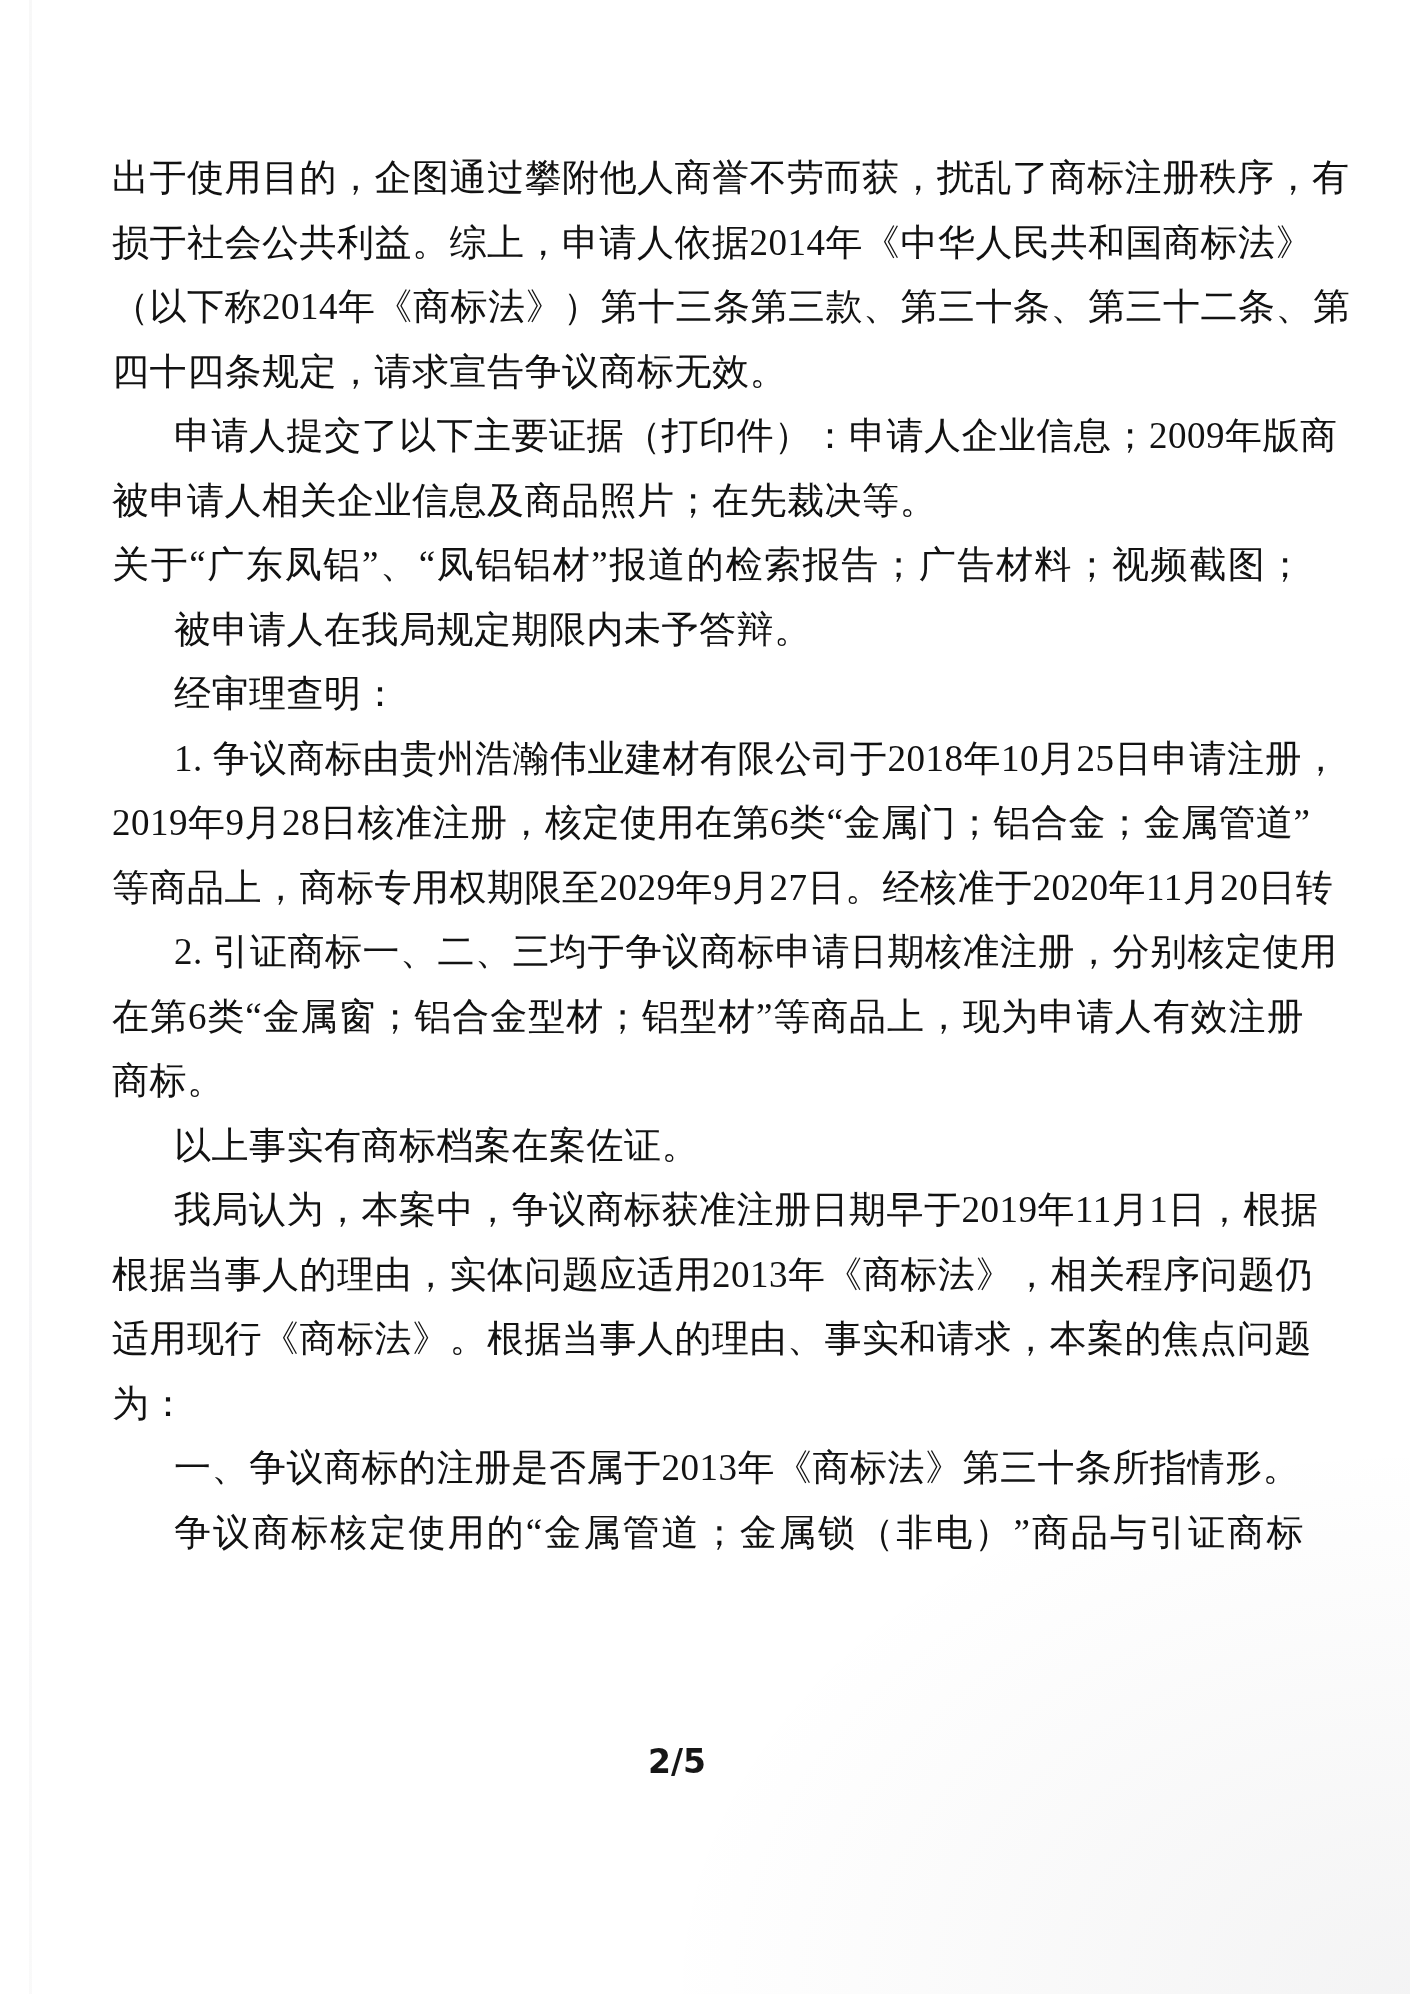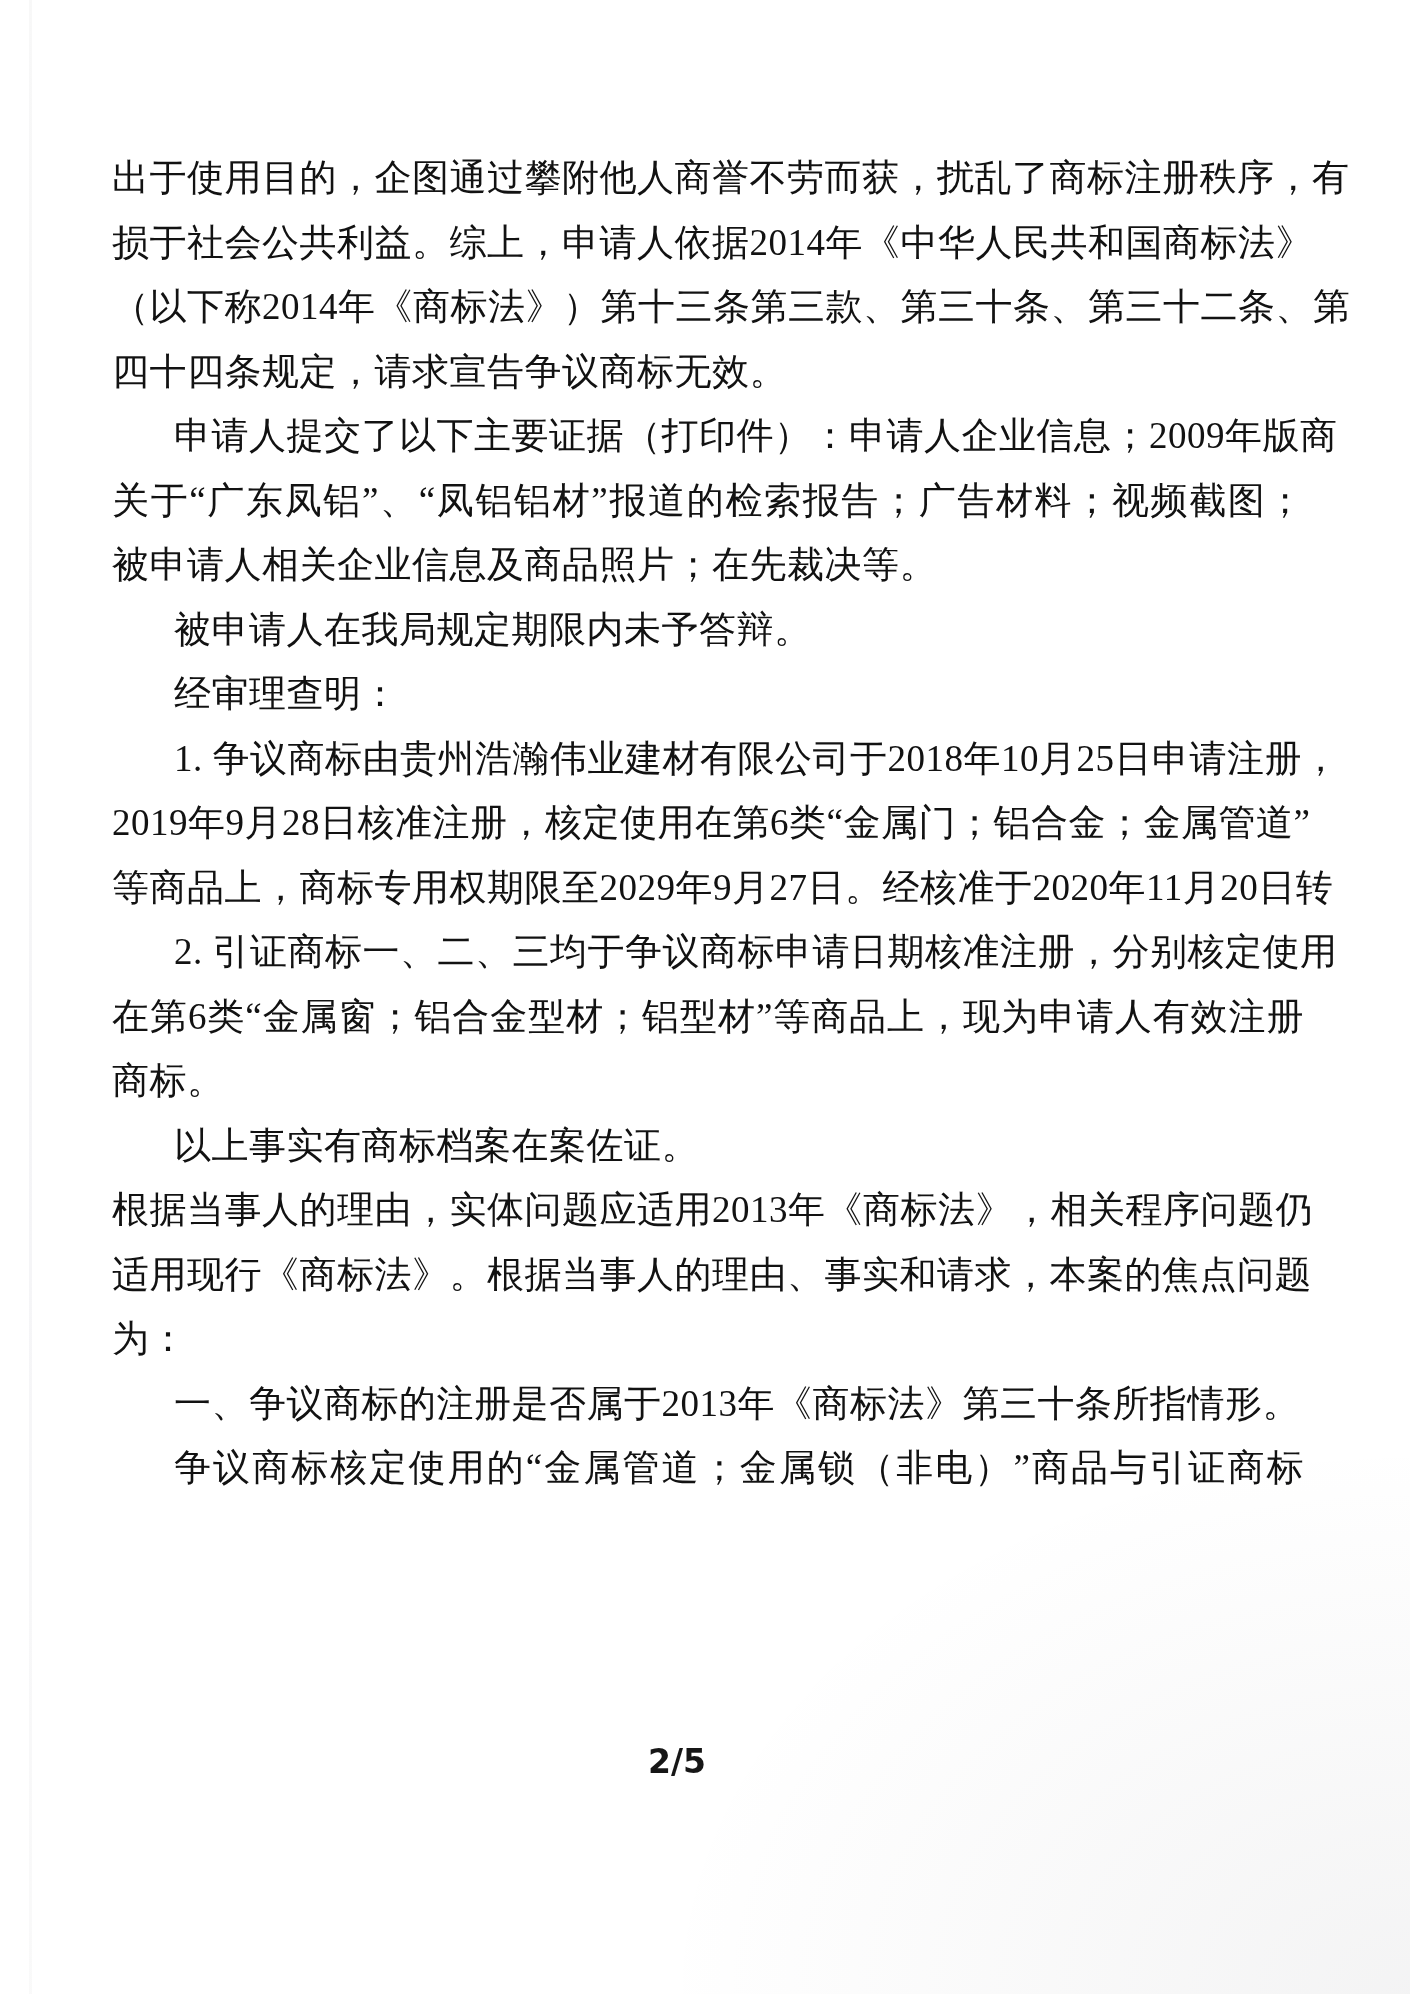--- a/index.html
+++ b/index.html
@@ -63,31 +63,32 @@
 <div class="page">
   <div class="scan-left-band"></div>
   <div class="scan-corner-shade"></div>
 
   <div class="doc-body">
     <div class="line full">出于使用目的，企图通过攀附他人商誉不劳而获，扰乱了商标注册秩序，有</div>
     <div class="line full">损于社会公共利益。综上，申请人依据2014年《中华人民共和国商标法》</div>
     <div class="line full">（以下称2014年《商标法》）第十三条第三款、第三十条、第三十二条、第</div>
     <div class="line">四十四条规定，请求宣告争议商标无效。</div>
     <div class="line full indent">申请人提交了以下主要证据（打印件）：申请人企业信息；2009年版商</div>
+    <div class="line">被申请人相关企业信息及商品照片；在先裁决等。</div>
     <div class="line full">关于“广东凤铝”、“凤铝铝材”报道的检索报告；广告材料；视频截图；</div>
-    <div class="line">被申请人相关企业信息及商品照片；在先裁决等。</div>
     <div class="line indent">被申请人在我局规定期限内未予答辩。</div>
     <div class="line indent">经审理查明：</div>
     <div class="line full indent">1. 争议商标由贵州浩瀚伟业建材有限公司于2018年10月25日申请注册，</div>
     <div class="line full">2019年9月28日核准注册，核定使用在第6类“金属门；铝合金；金属管道”</div>
     <div class="line full">等商品上，商标专用权期限至2029年9月27日。经核准于2020年11月20日转</div>
     <div class="line full indent">2. 引证商标一、二、三均于争议商标申请日期核准注册，分别核定使用</div>
     <div class="line full">在第6类“金属窗；铝合金型材；铝型材”等商品上，现为申请人有效注册</div>
     <div class="line">商标。</div>
     <div class="line indent">以上事实有商标档案在案佐证。</div>
+    <div class="line full indent">我局认为，本案中，争议商标获准注册日期早于2019年11月1日，根据</div>
     <div class="line full">根据当事人的理由，实体问题应适用2013年《商标法》，相关程序问题仍</div>
     <div class="line full">适用现行《商标法》。根据当事人的理由、事实和请求，本案的焦点问题</div>
     <div class="line">为：</div>
     <div class="line indent bold">一、争议商标的注册是否属于2013年《商标法》第三十条所指情形。</div>
     <div class="line full indent">争议商标核定使用的“金属管道；金属锁（非电）”商品与引证商标</div>
   </div>
 
   <div class="page-footer">2/5</div>
 </div>
 

